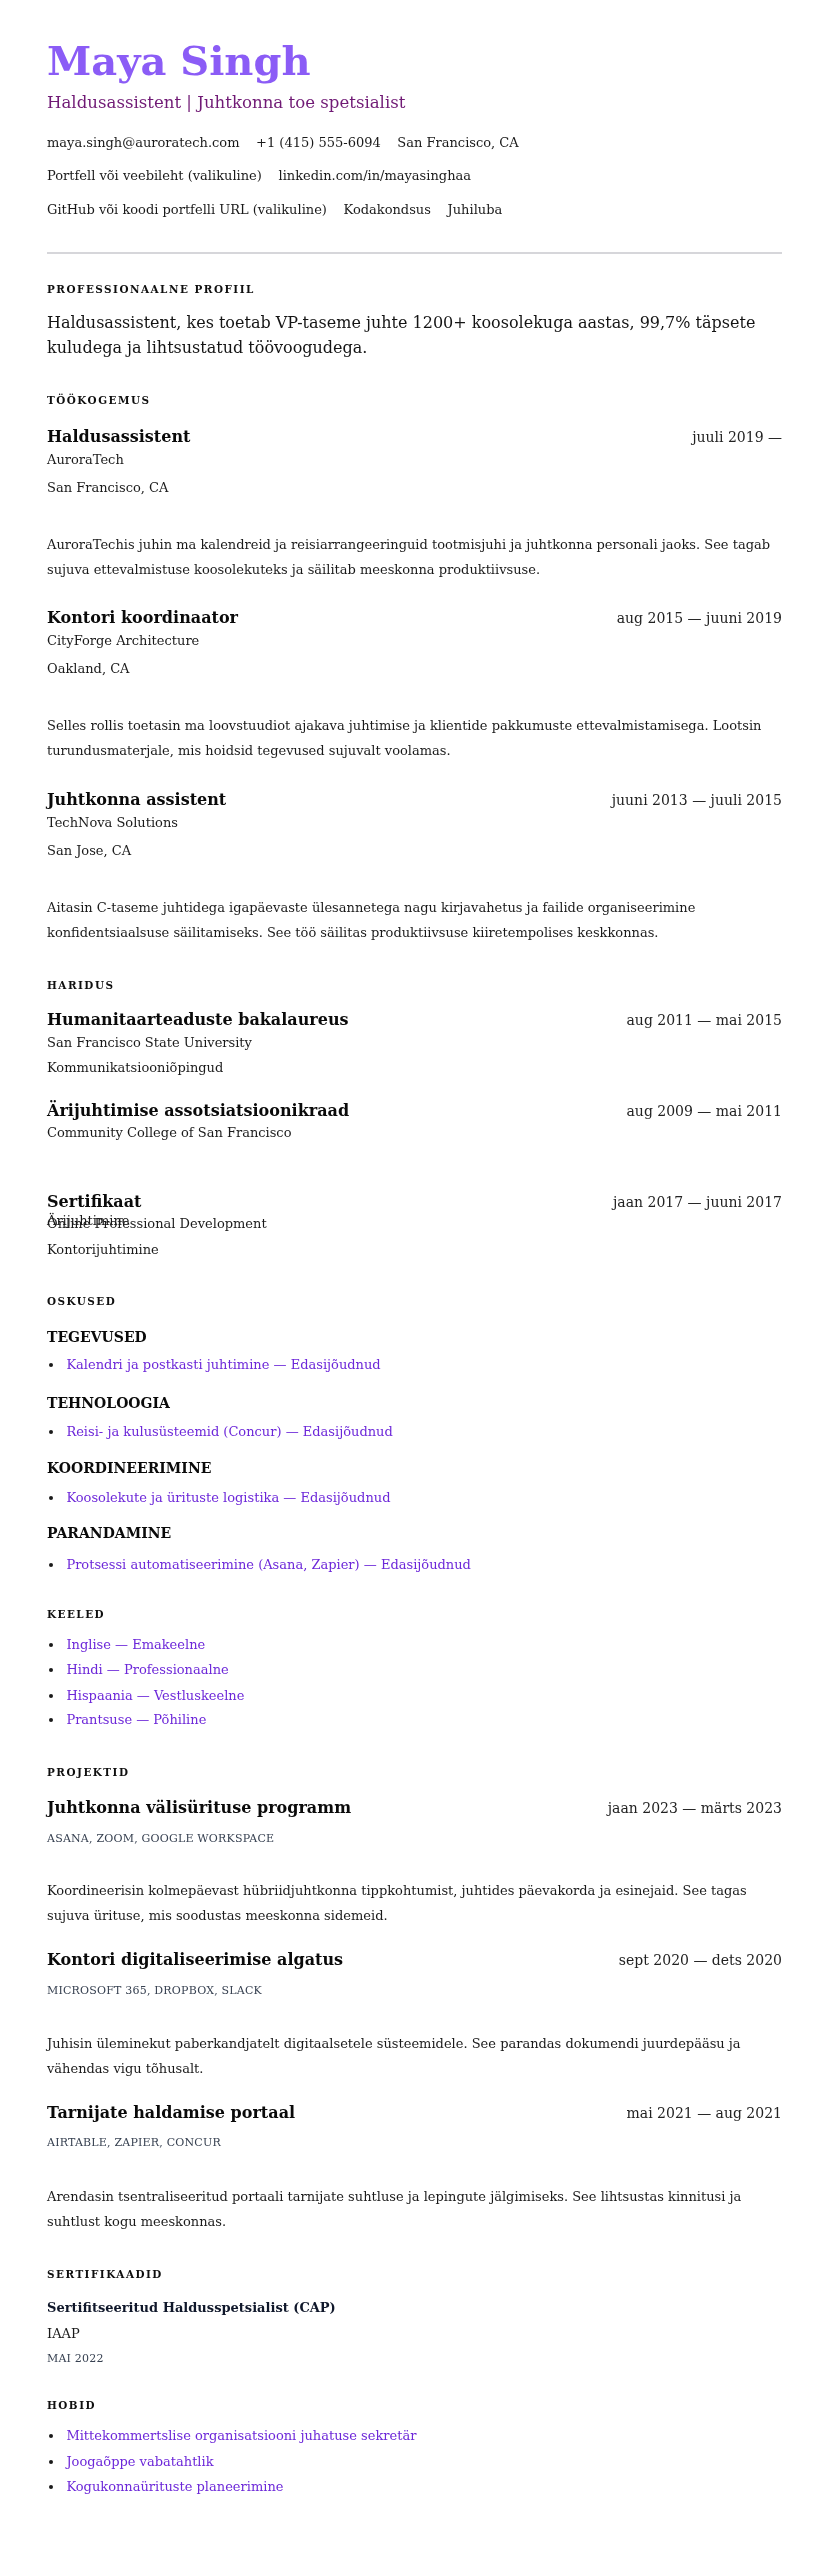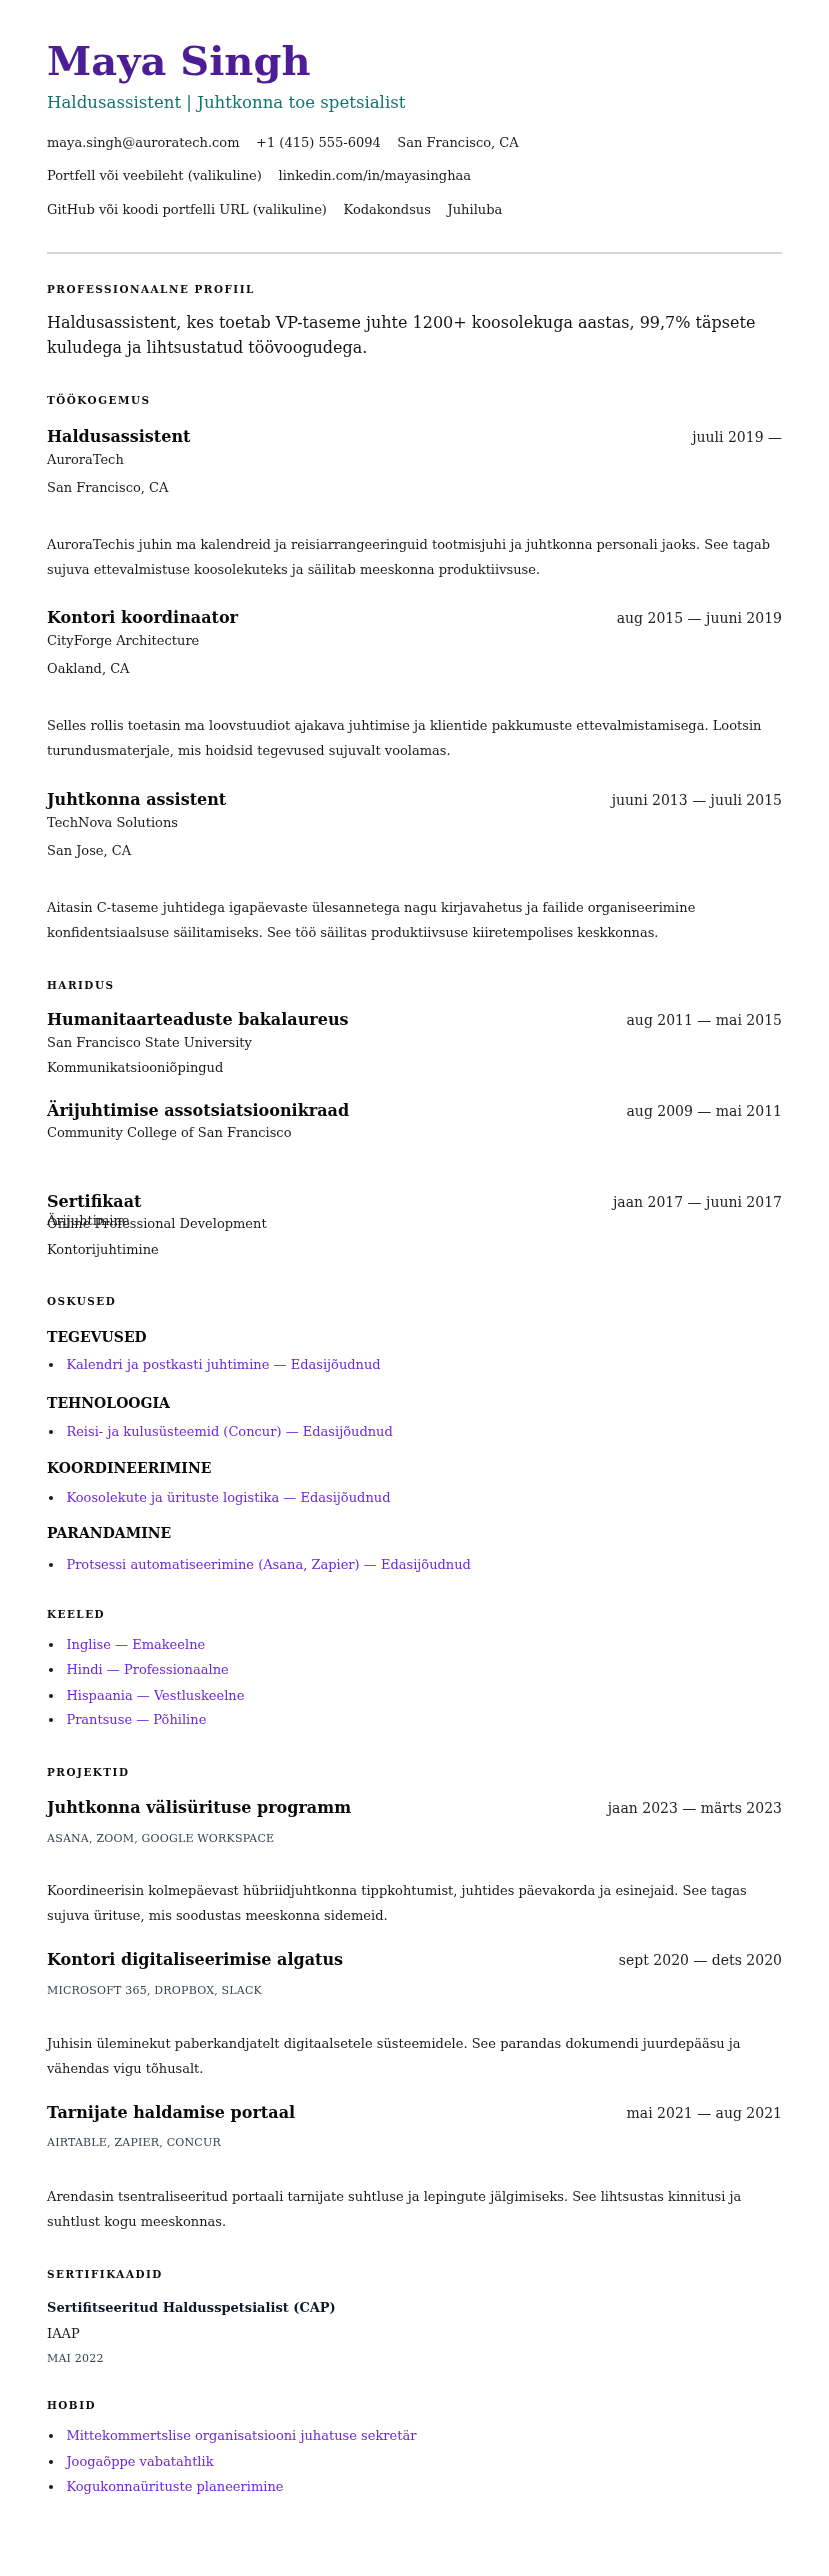--- a/index.html
+++ b/index.html
@@ -12,23 +12,23 @@
     position: relative;
   }
   .page {
     position: absolute;
     left: 47px;
     top: 0;
     width: 735px;
   }
   .abs { position: absolute; left: 0; white-space: nowrap; }
   .name {
-    font-size: 40px; font-weight: bold; line-height: 1; top: 41px; color: #4c1d95;
+    font-size: 40px; font-weight: bold; line-height: 1; top: 41px; color: #8b5cf6;
   }
-  .headline { font-size: 16.6px; top: 93px; color: #0f766e; }
+  .headline { font-size: 16.6px; top: 93px; color: #701a75; }
   .contact-row { font-size: 13px; color: #1a1a1a; display: flex; gap: 0; }
   .contact-row span { margin-right: 16.6px; }
   .divider {
     position: absolute; left: 0; top: 252px; width: 735px; height: 2.1px; background: #d6d6da;
   }
   .section-title {
     font-size: 10.4px; font-weight: bold; letter-spacing: 1.5px; color: #0f0f0f;
   }
   .profile-text {
     font-size: 16px; line-height: 25px; color: #141414; white-space: normal; width: 735px;

